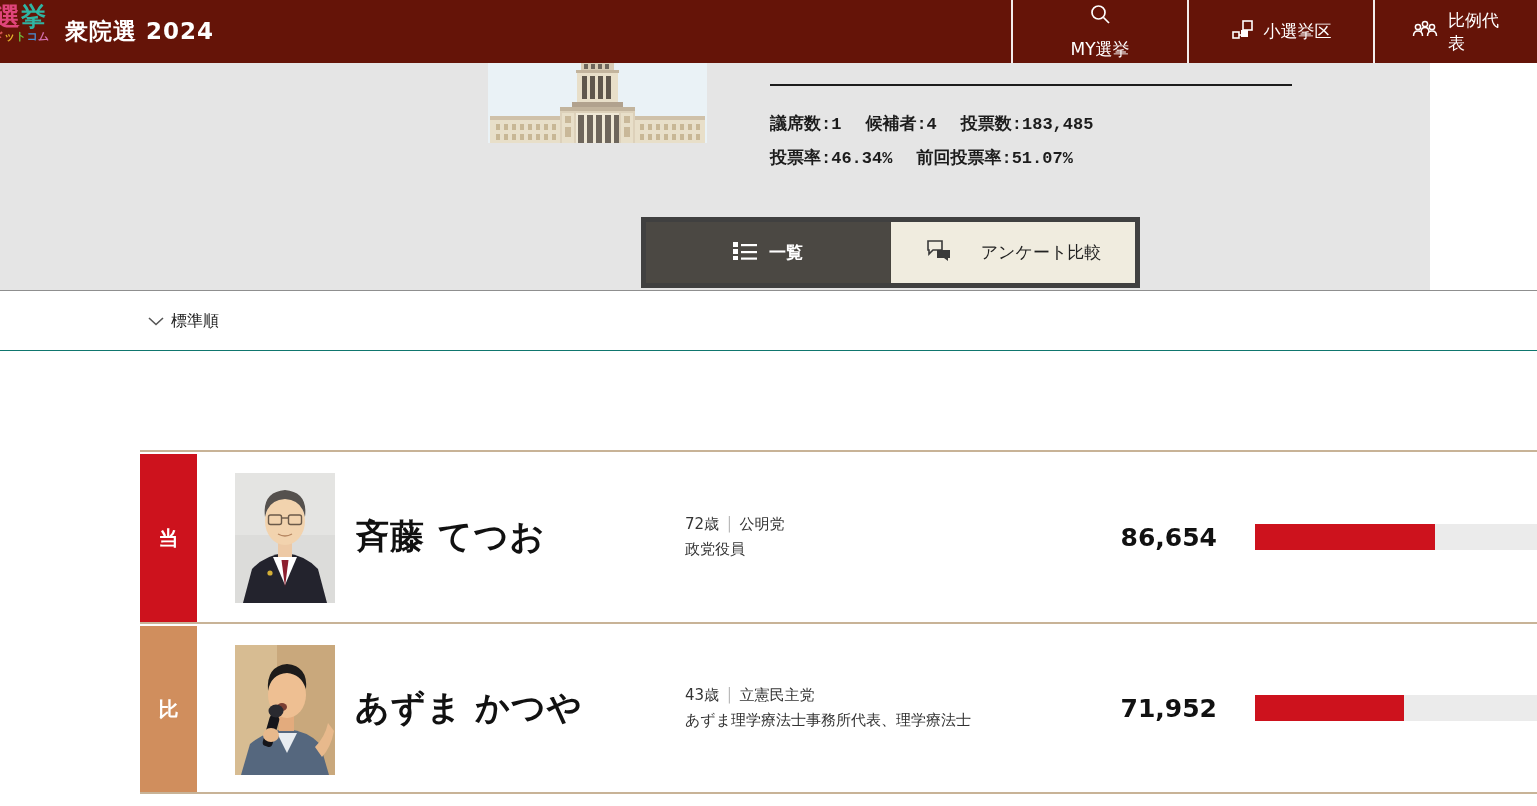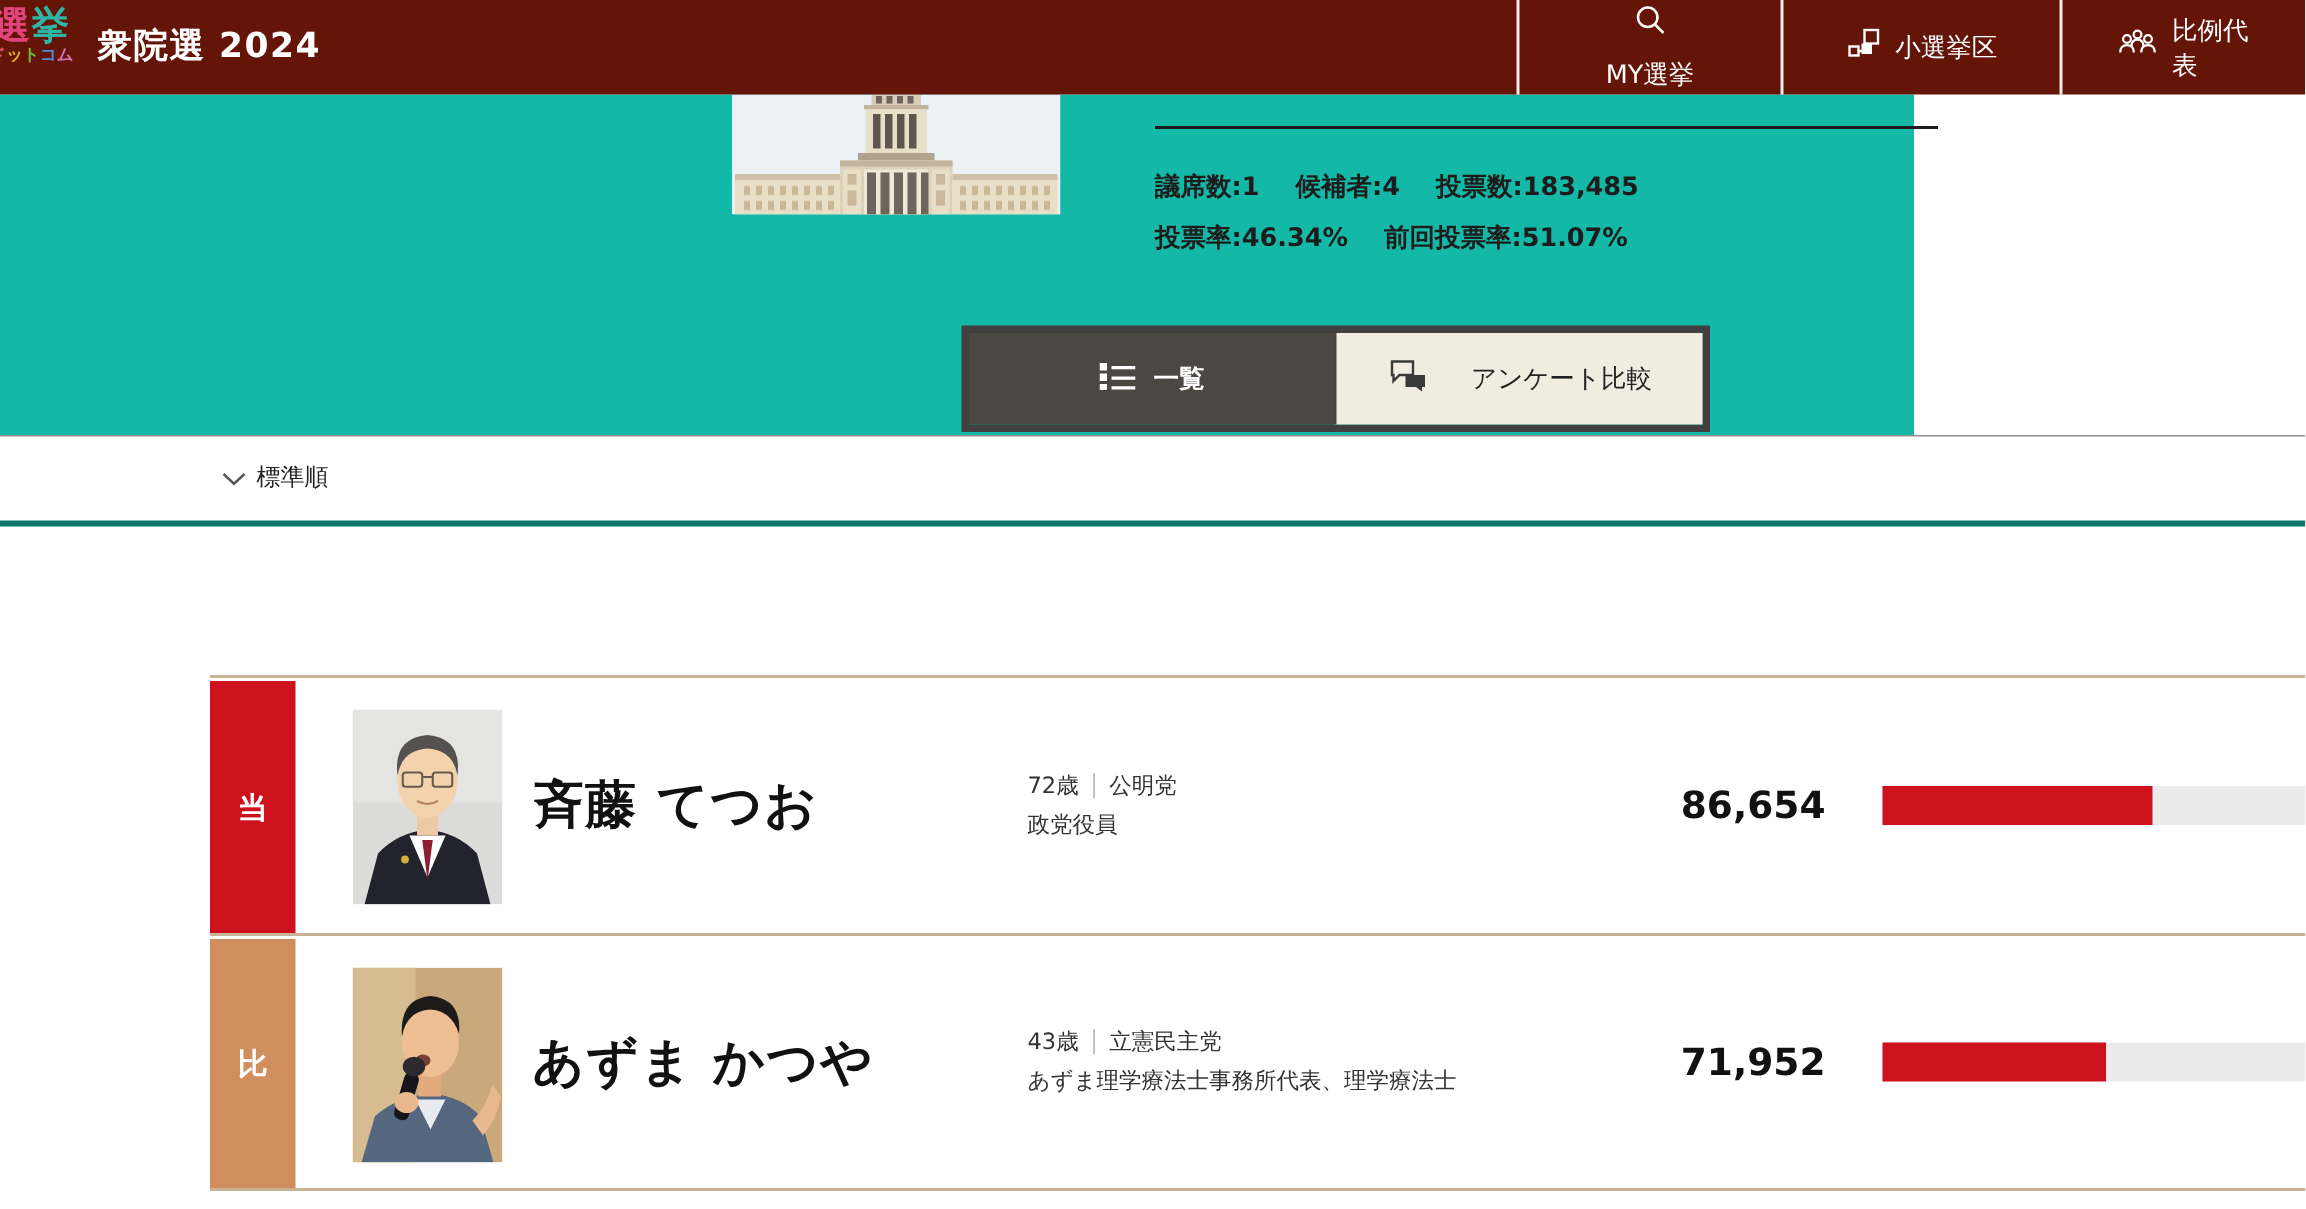--- a/index.html
+++ b/index.html
@@ -17,37 +17,37 @@
   .nav { position:absolute; right:0; top:0; height:63px; display:flex; }
   .nav-item { height:63px; display:flex; align-items:center; justify-content:center; gap:9px;
               border-left:2px solid rgba(255,255,255,.92); color:#fff; font-size:17px;
               cursor:pointer; padding:0 30px; }
   .nav-item:nth-child(1){ width:176px;flex-direction:column; }
   .nav-item:nth-child(2){ width:186px; }
   .nav-item:nth-child(3){ width:164px; justify-content:flex-start; padding-left:36px; }
   .nav-item svg { flex:0 0 auto; }
 
   
-  .hero { position:absolute; top:63px; left:0; width:1276px; height:227px; background:#14b8a6; }
+  .hero { position:absolute; top:63px; left:0; width:1430px; height:227px; background:#e5e5e5;font-family:Liberation Mono, monospace; }
   .building { position:absolute; left:488px; top:0; width:219px; height:80px; }
   .stats { position:absolute; left:770px; top:21px; width:522px; border-top:2px solid #1c1c1c; padding-top:22px; }
   .stats-line { display:flex; gap:24px; font-size:17px; font-weight:bold; color:#1c1c1c; line-height:34px; }
   .stat-item { white-space:nowrap; }
   .stat-item .lbl::after { content:""; }
 
   .tabs { position:absolute; left:641px; top:154px; width:499px; height:71px; display:flex;
           border:5px solid #404040; }
   .tab { flex:1; display:flex; align-items:center; justify-content:center; gap:12px;
          font-size:17px; cursor:pointer; }
   .tab.active { background:#4b4843; color:#fff; font-weight:bold; }
   .tab.inactive { background:#f0ecdf; color:#222; border-left:1px solid #47443e;gap:28px; }
 
   
   .sortbar { position:absolute; top:290px; left:0; width:1537px; height:61px; background:#fff;
-             border-top:1px solid #8f8f8f; border-bottom:4px solid #0f766e; }
+             border-top:1px solid #8f8f8f; border-bottom:1px solid #0f766e; }
   .sort-control { position:absolute; left:148px; top:50%; transform:translateY(-50%);
                   display:flex; align-items:center; gap:7px; font-size:16px; color:#222; cursor:pointer; }
 
   
   .list { position:absolute; top:450px; left:140px; width:1497px; }
   .row { position:relative; height:172px; border-top:2px solid #c8b397; background:#fff; cursor:pointer; }
   .row:last-child { border-bottom:2px solid #c8b397; }
   .badge { position:absolute; left:0; top:2px; bottom:0; width:57px; color:#fff;
            display:flex; align-items:center; justify-content:center; font-size:20px; font-weight:bold; }
   .badge.win { background:#cd121d; }

